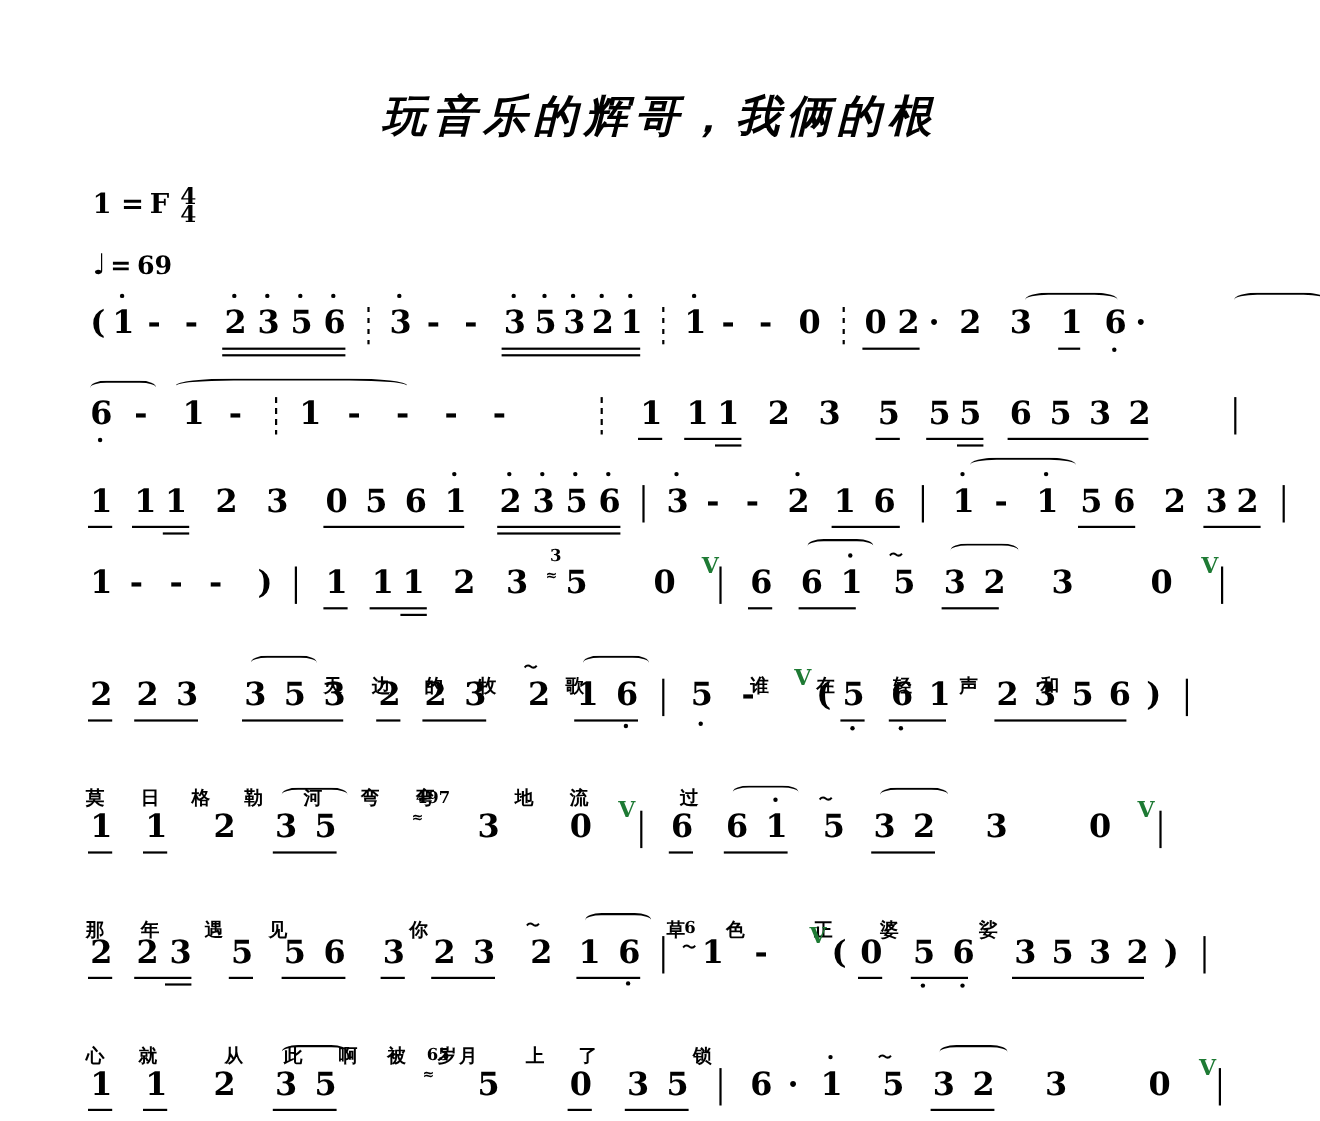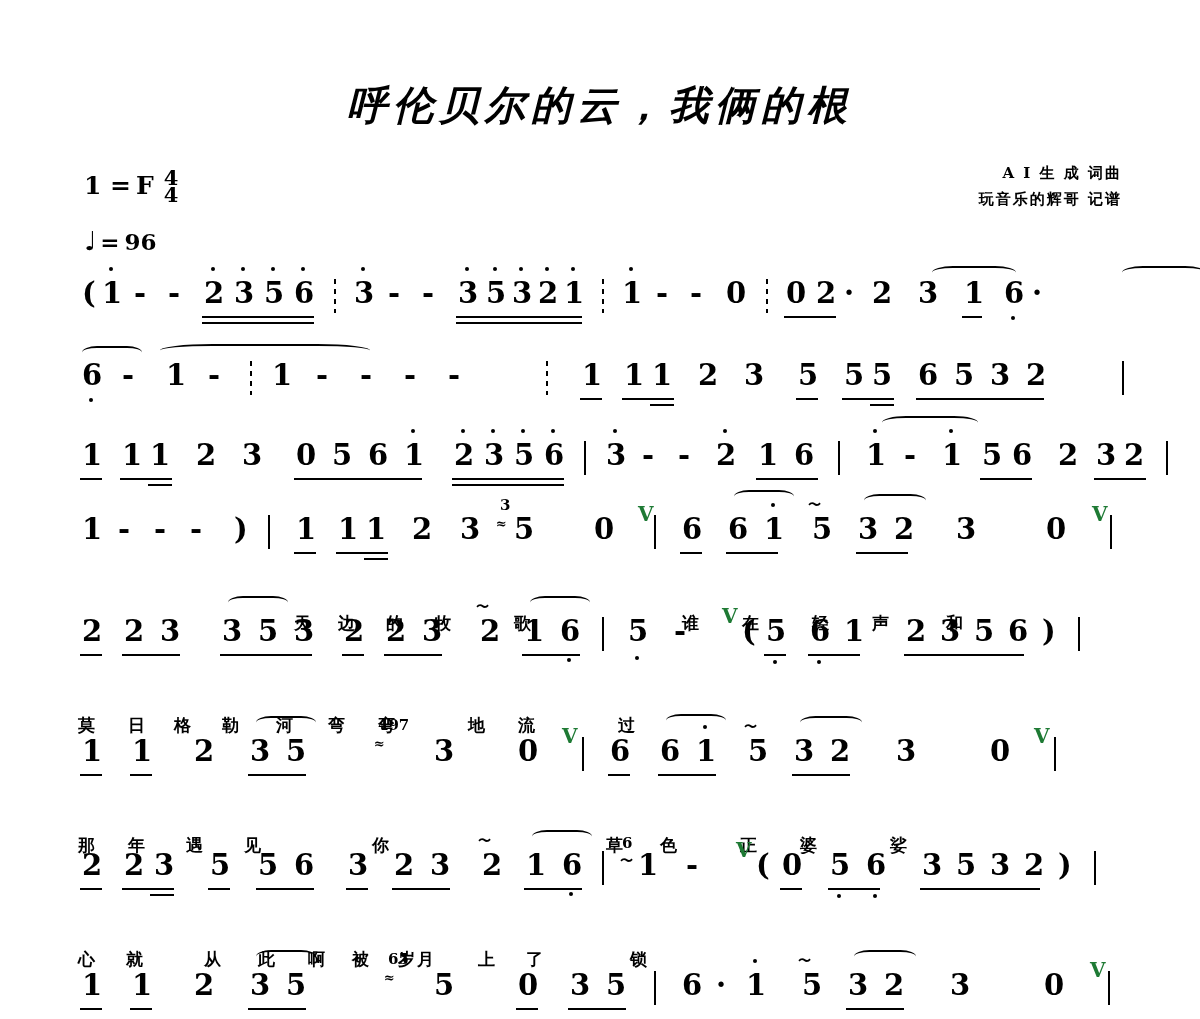--- a/index.html
+++ b/index.html
@@ -107,40 +107,36 @@
   .beam{position:absolute;height:2px;background:#000;}
   .slur{position:absolute;border-top:2px solid #000;border-radius:50%/100%;height:11px;width:40px;border-left:none;border-right:none;border-bottom:none;}
   .bar{position:absolute;width:2px;background:#000;height:34px;}
   .dashbar{position:absolute;width:2px;height:34px;background:repeating-linear-gradient(#000,#000 5px,transparent 5px,transparent 10px);}
 </style>
 </head>
 <body>
 
 <div class="sheet">
 
-  <div class="title">呼伦贝尔的云，我俩的根</div>
-
-  <div class="credits">
-    <div>A I 生 成  词曲</div>
-    <div>玩音乐的辉哥  记谱</div>
-  </div>
+  <div class="title">玩音乐的辉哥，我俩的根</div>
+
 
   <div class="keysig">
     <span>1 =</span>
     <span style="margin-left:5px;">F</span>
     <span class="meter">
       <span class="num">4</span>
       <span class="den">4</span>
     </span>
   </div>
 
   <div class="tempo">
     <span class="note">♩</span>
     <span>=</span>
-    <span style="margin-left:5px;">96</span>
+    <span style="margin-left:5px;">69</span>
   </div>
 
   <div class="row" style="top:276px;">
     <div class="notes">
       <span class="n" style="left:0px;">(</span>
       <span class="n" style="left:20px;">1</span>
         <span class="dotup" style="left:27px;top:-9px;"></span>
       <span class="n" style="left:52px;">-</span>
       <span class="n" style="left:86px;">-</span>
       <span class="n" style="left:122px;">2</span>

